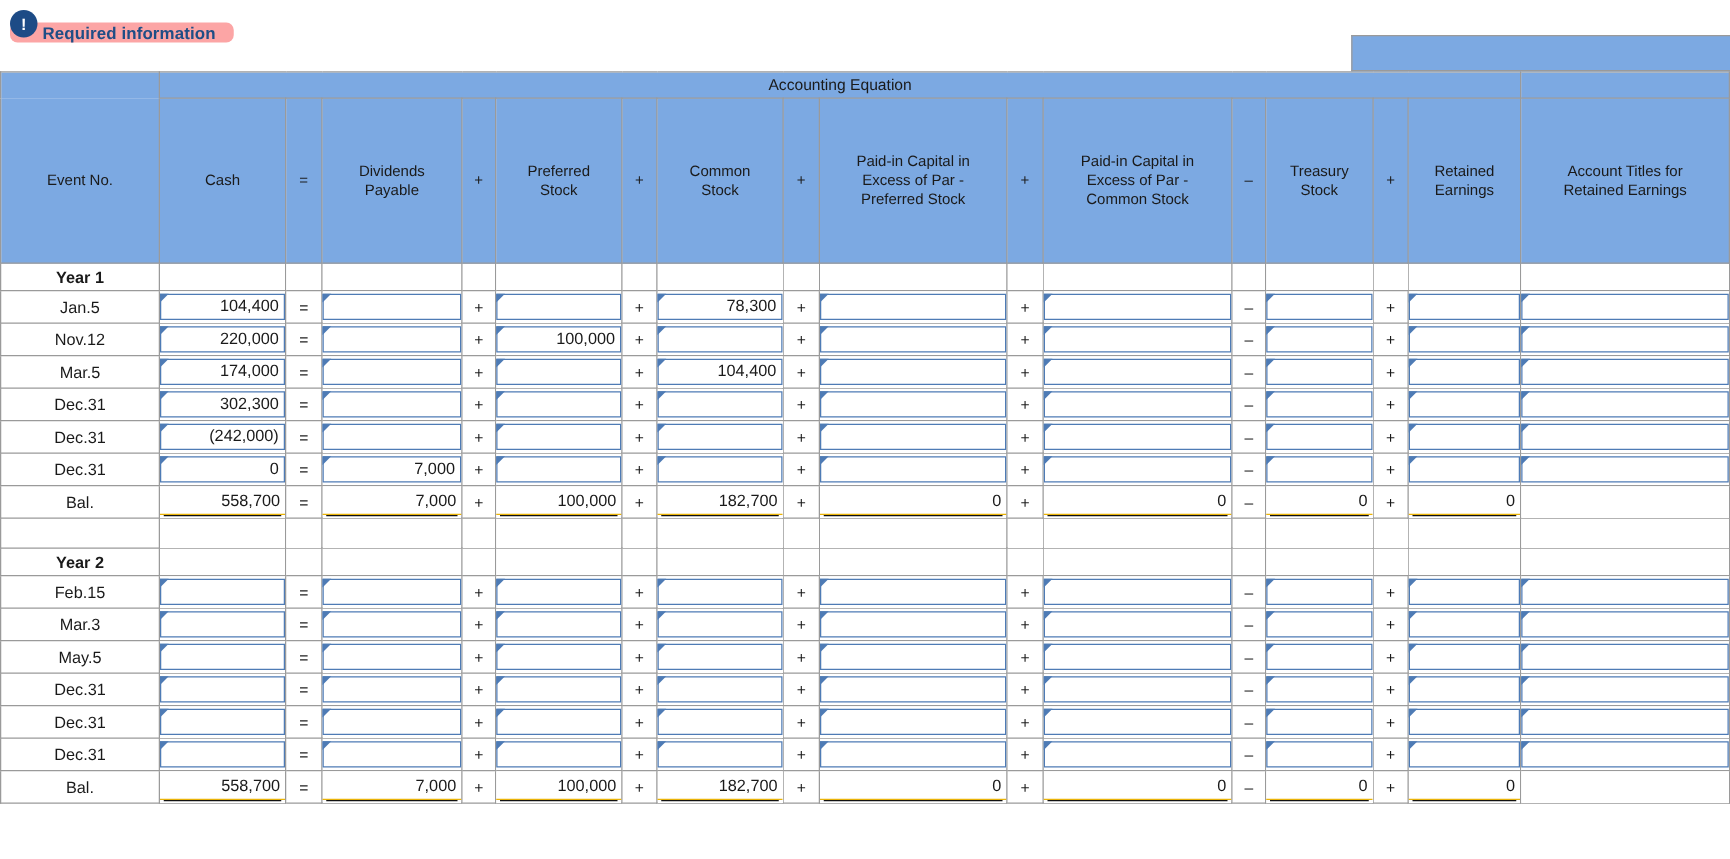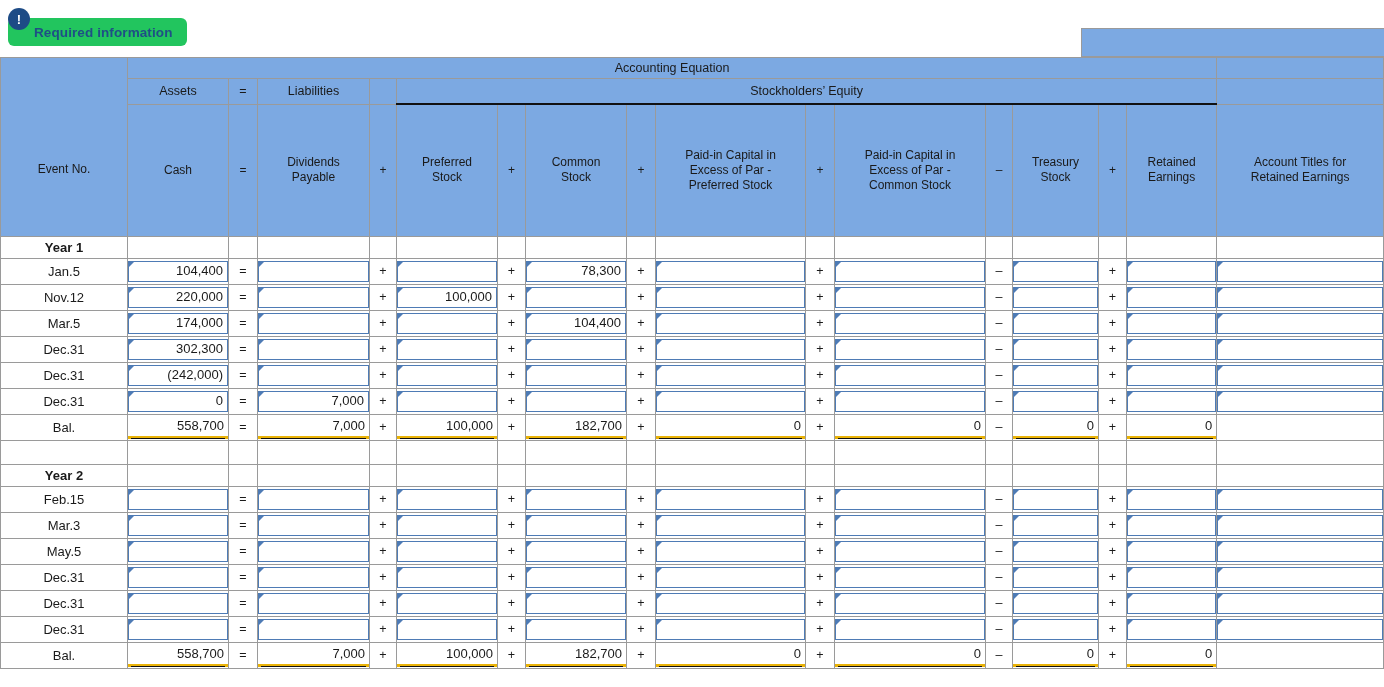--- a/index.html
+++ b/index.html
@@ -8,23 +8,23 @@
     background: #ffffff;
     width: 1384px; height: 687px;
     font-family: "Liberation Sans", sans-serif;
     overflow: hidden;
   }
 
   
   #banner {
     position: absolute;
     left: 8px; top: 18px;
-    height: 28px;
+    height: 16px;
     display: flex; align-items: center;
-    background: #22c55e;
+    background: #fca5a5;
     border-radius: 6px;
     padding: 0 14px 0 26px;
     z-index: 5;
   }
   #banner .label {
     font-size: 13.5px;
     font-weight: bold;
     color: #1f4e86;
     letter-spacing: .1px;
     white-space: nowrap;
@@ -130,21 +130,21 @@
     white-space: nowrap;
   }
 
   
   .balval {
     position: relative;
     text-align: right;
     font-size: 13px;
     padding-right: 4px;
     line-height: 20px;
-    border-bottom: 3px solid #eab308;
+    border-bottom: 1px solid #eab308;
   }
   td.balcell {
     background: #ffffff;
     padding: 0 3px 3px 3px;
     position: relative;
   }
   td.balcell.dbl::after {
     content: "";
     position: absolute;
     left: 3px; right: 3px; bottom: 1px;
@@ -183,29 +183,20 @@
       <col style="width:167px">
     </colgroup>
 
     <tbody id="table-body">
         <tr>
           <td class="hdr hdr-title nob-b" colspan="1"></td>
           <td class="hdr hdr-title" colspan="15">Accounting Equation</td>
           <td class="hdr hdr-title"></td>
         </tr>
         <tr>
-          <td class="hdr hdr-grp nob-b nob-t" rowspan="1"></td>
-          <td class="hdr hdr-grp">Assets</td>
-          <td class="hdr hdr-grp">=</td>
-          <td class="hdr hdr-grp">Liabilities</td>
-          <td class="hdr hdr-grp"></td>
-          <td class="hdr hdr-grp seq-underline" colspan="11">Stockholders’ Equity</td>
-          <td class="hdr hdr-grp"></td>
-        </tr>
-        <tr>
           <td class="hdr hdr-col nob-t">Event No.</td>
           <td class="hdr hdr-col">Cash</td>
           <td class="hdr-op hdr hdr-col">=</td>
           <td class="hdr hdr-col">Dividends<br>Payable</td>
           <td class="hdr-op hdr hdr-col">+</td>
           <td class="hdr hdr-col">Preferred<br>Stock</td>
           <td class="hdr-op hdr hdr-col">+</td>
           <td class="hdr hdr-col">Common<br>Stock</td>
           <td class="hdr-op hdr hdr-col">+</td>
           <td class="hdr hdr-col">Paid-in Capital in<br>Excess of Par -<br>Preferred Stock</td>

